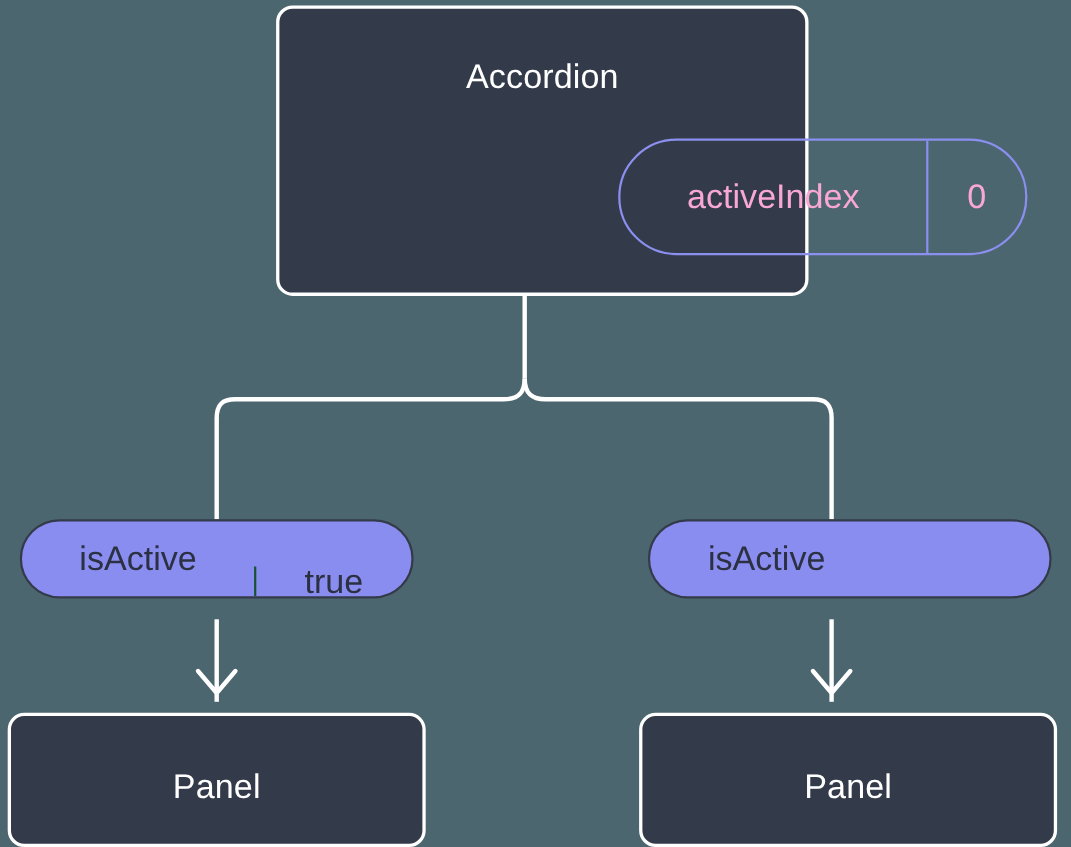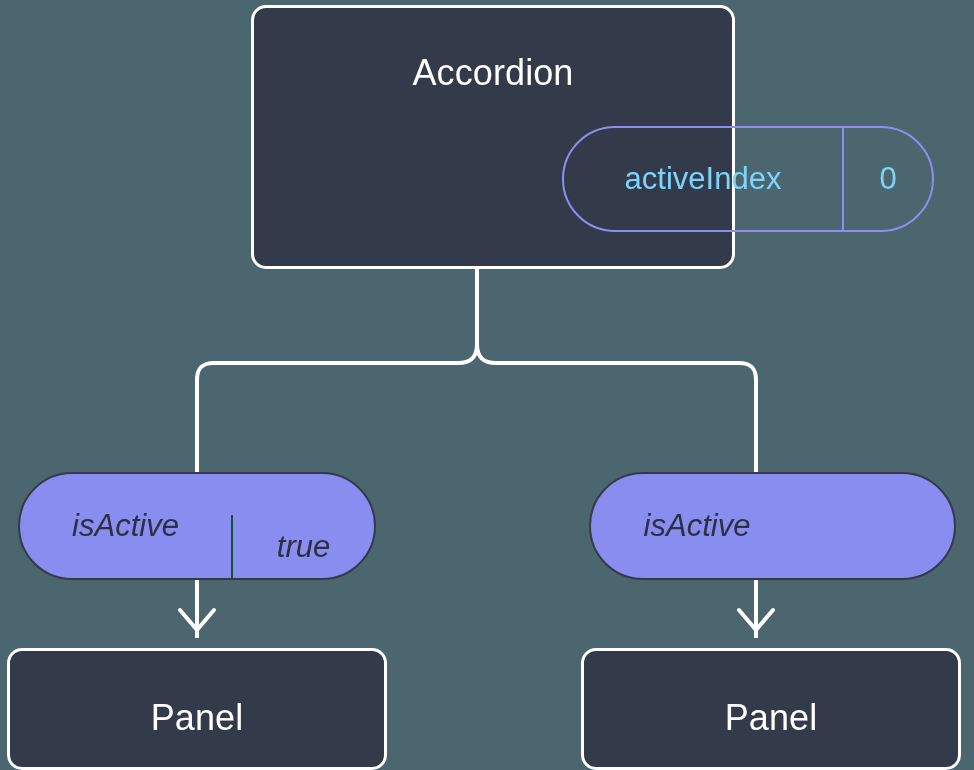--- a/index.html
+++ b/index.html
@@ -44,21 +44,21 @@
     width: 484px;
     height: 264px;
   }
 
   .node-title {
     position: absolute;
     left: 0;
     right: 0;
     text-align: center;
     color: #ffffff;
-    font-size: 36px;
+    font-size: 31px;
     font-weight: 500;
     letter-spacing: 0.1px;
     white-space: nowrap;
   }
 
   #accordion-title {
     top: 44px;
   }
 
   
@@ -76,21 +76,21 @@
     left: 308px;
     top: 118px;
     width: 372px;
     height: 106px;
   }
   .pill-outline .pill-key,
   .pill-outline .pill-val {
     display: flex;
     align-items: center;
     justify-content: center;
-    color: #7dd3fc;
+    color: #f9a8d4;
     font-size: 31px;
     font-weight: 400;
     white-space: nowrap;
   }
   .pill-outline .pill-key {
     width: 278px;
   }
   .pill-outline .pill-val {
     flex: 1;
     border-left: 2px solid #8b8fef;
@@ -99,22 +99,21 @@
   
   .pill-filled {
     position: absolute;
     display: flex;
     align-items: stretch;
     background: #8a8df0;
     border: 2px solid #333b4a;
     border-radius: 999px;
     box-sizing: border-box;
     overflow: hidden;
-    height: 108px;
-    font-style: italic;
+    height: 72px;
   }
   .pill-filled .pill-key,
   .pill-filled .pill-val {
     display: flex;
     align-items: center;
     justify-content: center;
     color: #2b3142;
     font-size: 31px;
     font-weight: 400;
     white-space: nowrap;

